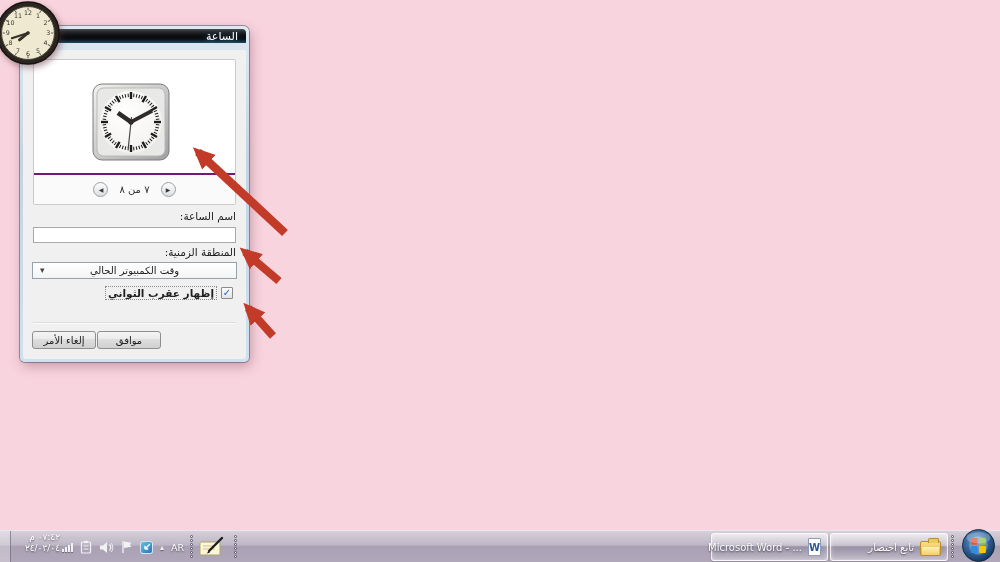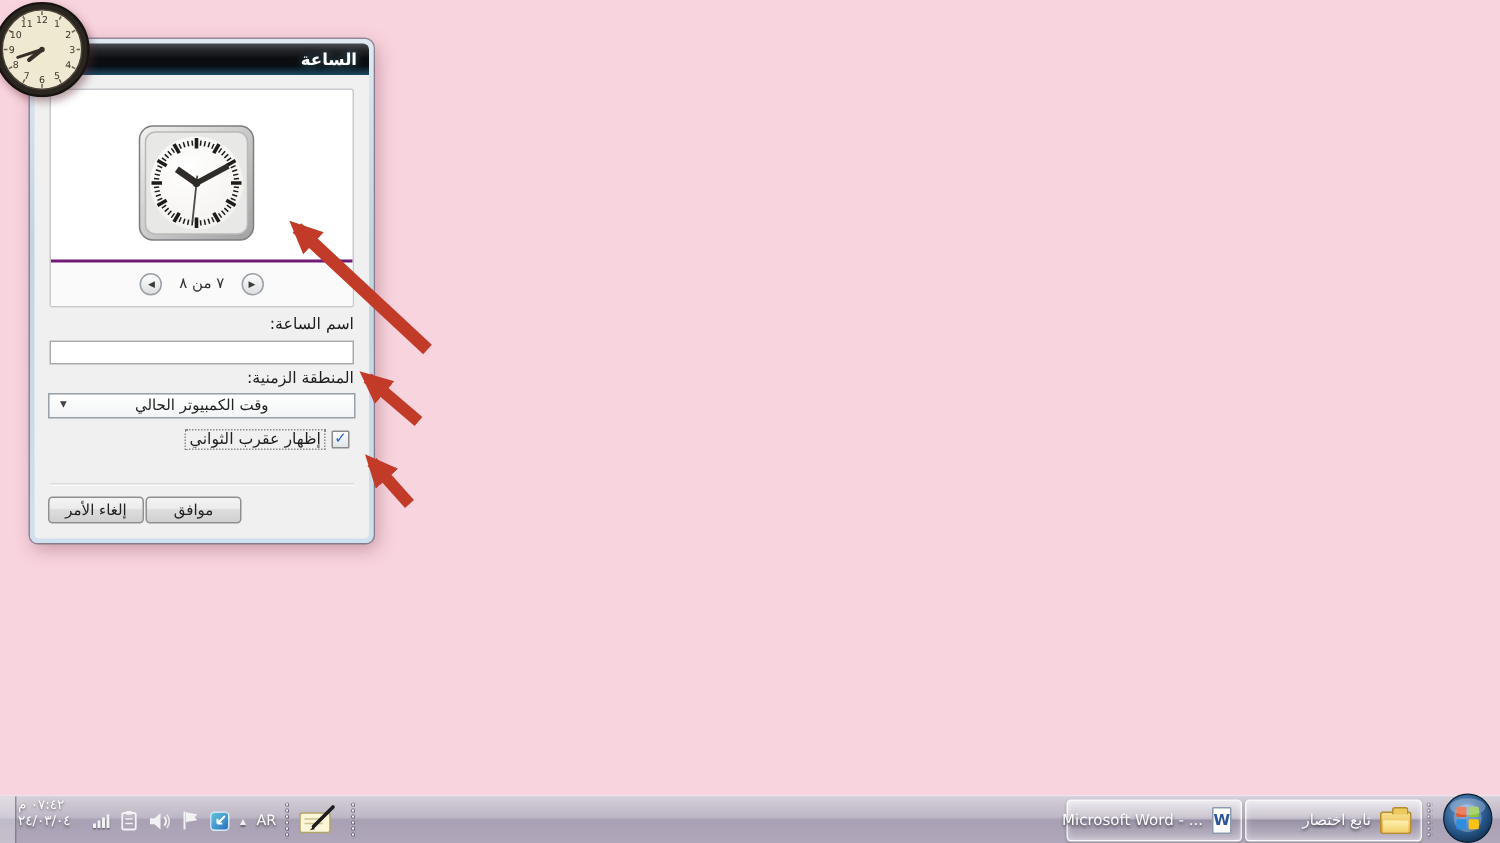--- a/index.html
+++ b/index.html
@@ -8,24 +8,24 @@
 
   
   .gadget-clock { position:absolute; left:-4px; top:1px; width:64px; height:64px; z-index:40;
     filter:drop-shadow(2px 3px 3px rgba(90,40,50,.45)); }
 
   
   .dialog { position:absolute; left:20px; top:26px; width:229px; height:336px; z-index:10;
     background:linear-gradient(180deg, #dfe9f2, #c2d4e2 40%, #cfe0ee);
     border-radius:6px 6px 5px 5px;
     box-shadow:0 0 0 1px rgba(70,85,105,.55), 2px 4px 12px rgba(120,60,75,.4); direction:rtl; }
-  .titlebar { position:absolute; left:3px; right:3px; top:3px; height:21px;
+  .titlebar { position:absolute; left:3px; right:3px; top:3px; height:14px;
     border-radius:4px 4px 0 0;
     background:linear-gradient(180deg,#4b4e53 0%, #26282b 20%, #0b0d0f 48%, #090f14 72%, #1c4a61 100%);
-    display:flex; align-items:center; padding:0 8px;font-weight:bold; }
+    display:flex; align-items:center; padding:0 8px; }
   .titlebar-text { color:#fff; font-size:11px; text-shadow:0 0 6px rgba(120,200,240,.5); }
   .dlg-body { position:absolute; left:3px; right:3px; top:24px; bottom:3px;
     background:#f0f0f0; border-radius:0 0 3px 3px; font-size:10.5px; color:#1e1e1e; }
 
   .preview-group { position:absolute; left:10px; top:9px; width:203px; height:146px;
     background:#fff; border:1px solid #c7cbd0; border-radius:2px; }
   .preview-clock { position:absolute; left:58px; top:23px; width:78px; height:78px; }
   .pager { position:absolute; left:0; right:0; bottom:0; height:31px; background:#fafafa;
     border-top:2px solid #701a75; display:flex; direction:ltr; align-items:center;
     justify-content:center; gap:11px; }
@@ -40,41 +40,41 @@
   .tz-select { position:absolute; left:9px; top:212px; width:205px; height:17px;
     border:1px solid #98a0a8; background:linear-gradient(180deg,#fff,#f3f4f5);
     display:flex; align-items:center; justify-content:center; font-size:10px; color:#222; }
   .tz-caret { position:absolute; left:7px; top:2px; font-size:9px; color:#444; }
 
   .cb-row { position:absolute; right:13px; top:236px; display:flex; direction:rtl;
     align-items:center; gap:4px; }
   .checkbox { width:12px; height:12px; border:1px solid #8b8b8b; border-radius:1px;
     background:linear-gradient(180deg,#fefefe,#dfe4e8); color:#1f5fd0; font-size:10px;
     line-height:10px; font-weight:bold; display:flex; align-items:center; justify-content:center; }
-  .cb-label { border:1px dotted #8a8a8a; padding:0 2px; font-size:10.5px; }
+  .cb-label { border:1px dotted #8a8a8a; padding:0 2px; font-size:10.5px;font-weight:bold; }
 
   .separator { position:absolute; left:10px; right:10px; top:272px; height:1px;
     background:#dcdcdc; box-shadow:0 1px 0 #fbfbfb; }
   .win-btn { position:absolute; top:281px; height:18px; width:64px;
     border:1px solid #8e8f8f; border-radius:3px; font-size:10px; color:#222;
     background:linear-gradient(180deg,#f4f4f4,#ebebeb 45%,#dedede 46%,#d0d0d0);
     display:flex; align-items:center; justify-content:center; font-family:"DejaVu Sans",sans-serif; }
   .btn-cancel { left:9px; } .btn-ok { left:74px; }
 
   
   .annot { position:absolute; left:0; top:0; z-index:50; pointer-events:none; }
 
   
   .taskbar { position:absolute; left:0; bottom:0; width:1000px; height:32px; z-index:60;
     background:linear-gradient(180deg,#d6d0d9 0%, #bdb6c5 45%, #a9a1b3 50%, #b0a8ba 100%);
     border-top:1px solid rgba(250,245,250,.8); }
   .show-desktop { position:absolute; left:0; top:0; width:11px; height:32px;
     background:rgba(255,255,255,.28); border-right:1px solid rgba(80,72,95,.55); }
   .tray-clock { position:absolute; left:12px; top:0; width:48px; height:23px; color:#fff;
-    font-size:9px; display:flex; flex-direction:column; align-items:flex-end; justify-content:center;
+    font-size:9px; display:flex; flex-direction:column; align-items:flex-start; justify-content:center;
     line-height:11px; text-shadow:0 1px 2px rgba(0,0,0,.55); direction:rtl; }
   .tray-icons { position:absolute; left:62px; top:0; height:32px; display:flex; direction:ltr;
     align-items:center; gap:7px; color:#f2f2f5; }
   .sig { display:flex; align-items:flex-end; gap:1px; }
   .sig span { width:2px; background:#f2f2f5; box-shadow:0 1px 1px rgba(0,0,0,.4); display:block; }
   .blue-app { width:13px; height:13px; border-radius:3px; border:1px solid rgba(255,255,255,.75);
     background:linear-gradient(135deg,#5fc6da,#2b6fc0); display:flex; align-items:center;
     justify-content:center; }
   .chevron { font-size:8px; color:#f0f0f3; text-shadow:0 1px 1px rgba(0,0,0,.4); }
   .lang { font-size:9.5px; color:#fff; text-shadow:0 1px 2px rgba(0,0,0,.55); }

